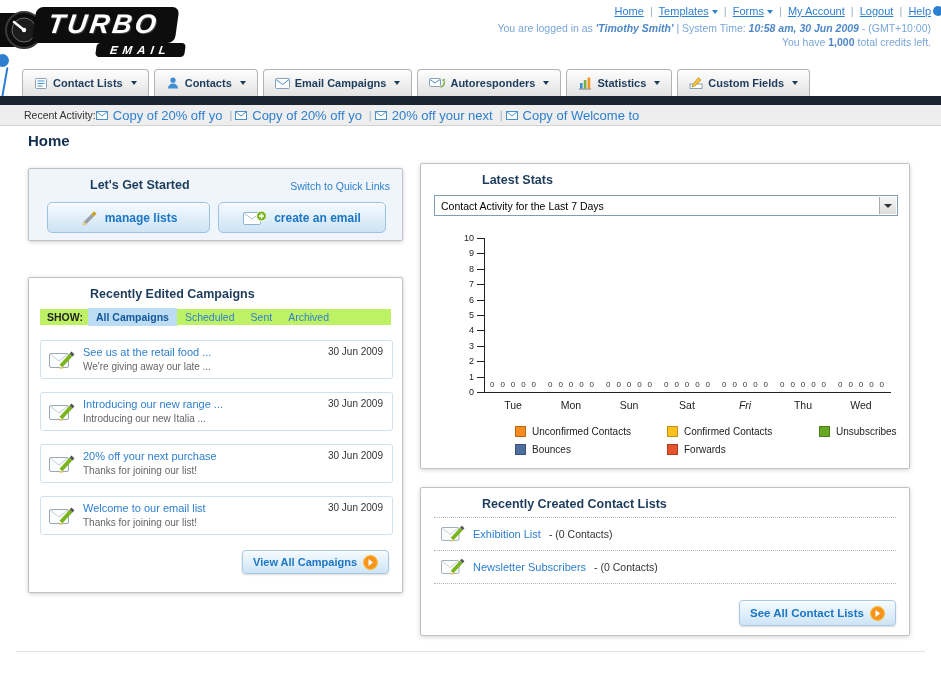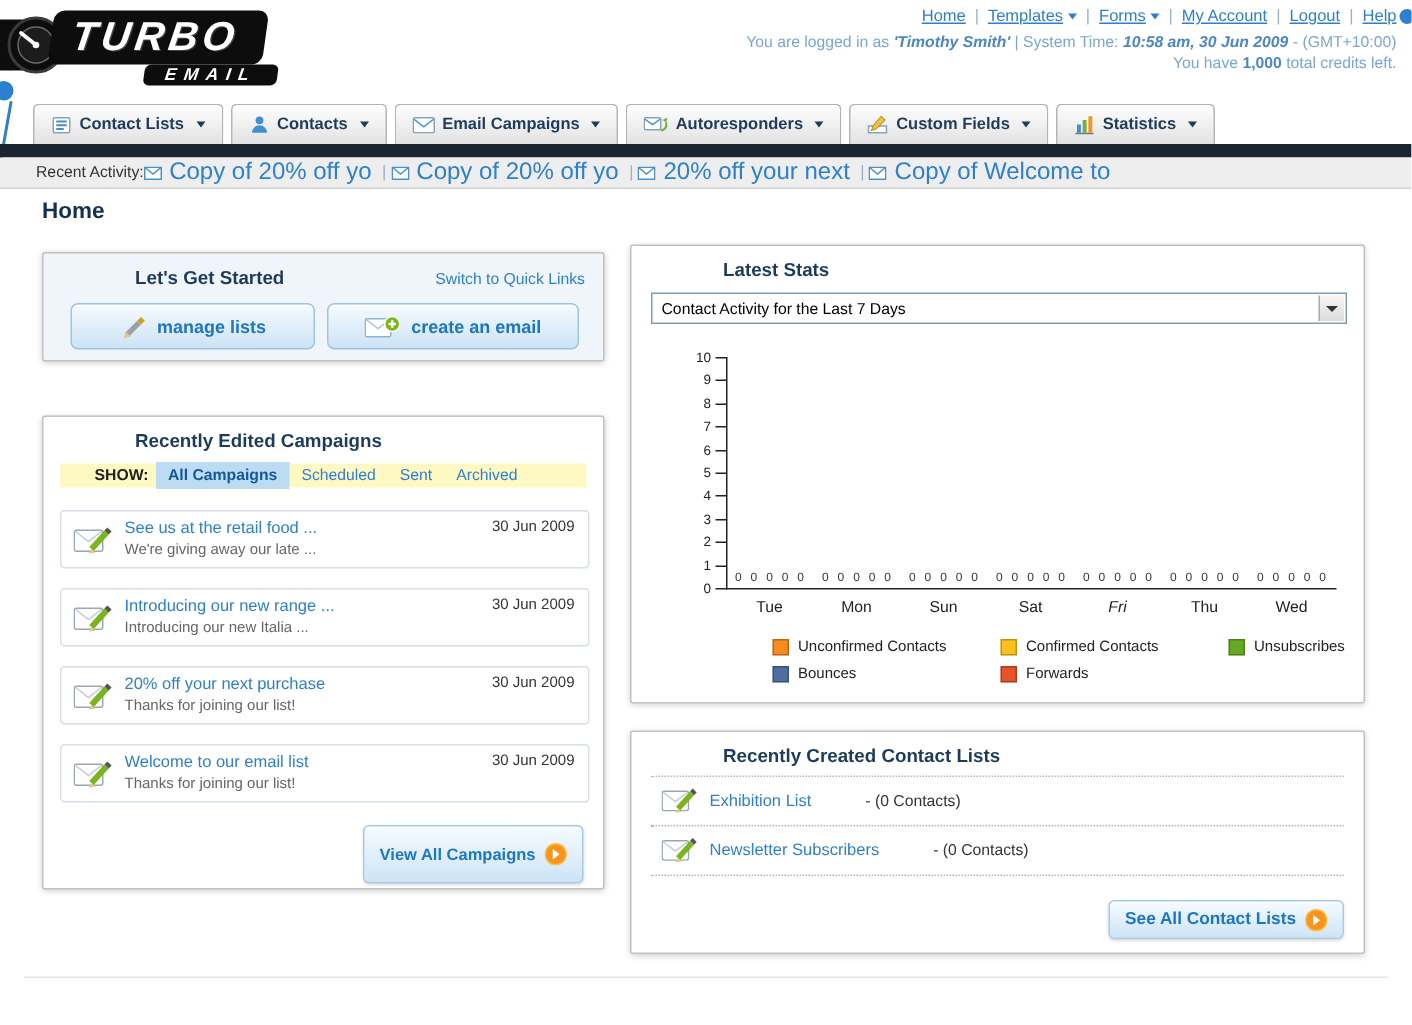--- a/index.html
+++ b/index.html
@@ -57,21 +57,21 @@
   .dark-bar { position:absolute; top:96px; left:0; width:941px; height:9px; background:#1b2531; }
 
   
   .activity {
     position:absolute; top:105px; left:0; width:941px; height:21px;
     background:#eeeeee; border-bottom:1px solid #d2d2d2;
     display:flex; align-items:center; padding-left:24px; font-size:10.5px; color:#333;
   }
   .act-label { }
   .act-item { display:flex; align-items:center; gap:5px; margin-right:4px; }
-  .act-item .lnk { text-decoration:none; font-size:16px; }
+  .act-item .lnk { text-decoration:none; font-size:13px; }
 
   
   .home-title { position:absolute; left:28px; top:132px; font-size:15px; font-weight:bold; color:#14304f; }
   .panel { position:absolute; background:#fff; border:1px solid #c2c2c2; box-shadow:0 1px 4px rgba(0,0,0,0.18); border-radius:2px; }
   .panel-title { position:absolute; left:17px; top:9px; font-size:12.5px; font-weight:bold; color:#1d3c5c;padding-left:44px; }
 
   
   #gs-panel { left:28px; top:168px; width:375px; height:73px; background:#eff5fa; }
   .gs-switch { position:absolute; right:12px; top:11px; font-size:10.5px; color:#2d7fd0; cursor:pointer; }
   .gs-btn {
@@ -82,40 +82,40 @@
     font-size:12px; font-weight:bold; color:#1b76c4; cursor:pointer;
     box-shadow:inset 0 1px 0 #fff;
   }
   #btn-manage { left:18px; width:163px; }
   #btn-create { left:189px; width:168px; }
 
   
   #camp-panel { left:28px; top:277px; width:375px; height:316px; }
   .filter-bar {
     position:absolute; left:11px; right:11px; top:31px; height:16px;
-    background:#fef9c3; display:flex; align-items:center; font-size:10.5px; padding-left:23px;
+    background:#bef264; display:flex; align-items:center; font-size:10.5px; padding-left:7px;
   }
   .show-label { font-weight:bold; color:#222; margin-right:5px; }
   .filter { color:#2d7fd0; padding:3px 8px; cursor:pointer; }
   .filter.selected { background:#bcdcf4; color:#14579a; font-weight:bold; }
   .camp-item {
     position:absolute; left:11px; width:353px; height:39px;
     border:1px solid #d3dfe9; border-radius:3px; background:#fff;
     display:flex; align-items:center; padding:0 8px; gap:8px; cursor:pointer;
   }
   .camp-text { display:flex; flex-direction:column; line-height:1.35; }
   .camp-title { font-size:11px; color:#2d7fd0; }
   .camp-sub { font-size:10px; color:#666; }
   .camp-date { position:absolute; right:9px; top:5px; font-size:10px; color:#333; }
   .action-btn {
     position:absolute; display:flex; align-items:center; gap:6px;
     background:linear-gradient(#f6fbff,#cde4f6);
     border:1px solid #a7c9e3; border-radius:4px;
     font-size:11px; font-weight:bold; color:#1b76c4;
-    padding:0 10px; height:39px; cursor:pointer;
+    padding:0 10px; height:24px; cursor:pointer;
     box-shadow:0 1px 2px rgba(0,0,0,0.15), inset 0 1px 0 #fff;
   }
   #view-all-btn { right:13px; top:272px; }
 
   
   #stats-panel { left:420px; top:163px; width:490px; height:306px; }
   .stats-select {
     position:absolute; left:13px; top:31px; width:464px; height:21px;
     border:1px solid #7f9db9; background:#fff; font-size:10.5px; color:#000;
     display:flex; align-items:center; padding-left:6px; cursor:pointer;
@@ -136,21 +136,21 @@
   .legend { position:absolute; left:66px; top:262px; }
   .legend-row { display:flex; margin-bottom:7px; }
   .legend-item { display:flex; align-items:center; gap:6px; width:152px; font-size:10px; color:#222;padding-left:28px; }
   .swatch { display:inline-block; width:11px; height:11px; border:1px solid rgba(0,0,0,0.25); }
 
   
   #lists-panel { left:420px; top:487px; width:490px; height:149px; }
   .dotline { position:absolute; left:13px; right:13px; border-top:1px dotted #b5b5b5; }
   .list-item { position:absolute; left:20px; display:flex; align-items:center; gap:8px; cursor:pointer; }
   .list-link { font-size:11px; color:#2d7fd0; }
-  .list-count { font-size:10.5px; color:#333;margin-left:28px; }
+  .list-count { font-size:10.5px; color:#333; }
   #see-all-btn { right:13px; top:112px; height:26px; font-size:11.5px; }
 
   .bottom-line { position:absolute; left:16px; right:16px; top:651px; border-top:1px solid #e3e3e3; }
 </style>
 </head>
 <body>
 
 <div class="logo-wrap">
   <div class="logo-tail"></div>
   <svg class="gauge" width="40" height="40" viewBox="0 0 40 40">
@@ -224,34 +224,34 @@
       <rect x="0.5" y="1.5" width="11" height="8" rx="1" fill="#fff" stroke="#8aa2b8"></rect>
       <path d="M1 2.5 6 6 11 2.5" fill="none" stroke="#3f8fd2"></path>
       <path d="M11.5 10a4 4 0 0 0 3.5-5.5" fill="none" stroke="#76b043" stroke-width="1.5"></path>
       <path d="M15.9 1.4 15.2 4.6l-2.6-1.6z" fill="#76b043"></path>
     </svg>
     <span>Autoresponders</span>
     <i class="chev dark"></i>
   </div>
   <div class="tab">
     <svg width="14" height="14" viewBox="0 0 14 14">
-      <rect x="1" y="8" width="12" height="4.5" fill="#fff" stroke="#8aa2b8"></rect>
-      <path d="M9.5 1.5 12 4 6 10l-3 1 1-3z" fill="#f5c33b" stroke="#b98f1f" stroke-width="0.7"></path>
-    </svg>
-    <span>Custom Fields</span>
-    <i class="chev dark"></i>
-  </div>
-  <div class="tab">
-    <svg width="14" height="14" viewBox="0 0 14 14">
       <path d="M1 13h12" stroke="#777"></path>
       <rect x="2" y="7" width="2.6" height="5.5" fill="#3f8fd2"></rect>
       <rect x="5.8" y="4" width="2.6" height="8.5" fill="#76b043"></rect>
       <rect x="9.6" y="1.5" width="2.6" height="11" fill="#f5941f"></rect>
     </svg>
     <span>Statistics</span>
+    <i class="chev dark"></i>
+  </div>
+  <div class="tab">
+    <svg width="14" height="14" viewBox="0 0 14 14">
+      <rect x="1" y="8" width="12" height="4.5" fill="#fff" stroke="#8aa2b8"></rect>
+      <path d="M9.5 1.5 12 4 6 10l-3 1 1-3z" fill="#f5c33b" stroke="#b98f1f" stroke-width="0.7"></path>
+    </svg>
+    <span>Custom Fields</span>
     <i class="chev dark"></i>
   </div>
 </nav>
 <div class="dark-bar"></div>
 
 <div class="activity">
   <span class="act-label">Recent Activity:</span>
   <span class="act-item">
     <svg width="12" height="9" viewBox="0 0 12 9">
       <rect x="0.5" y="0.5" width="11" height="8" fill="#fff" stroke="#4a90c9"></rect>

